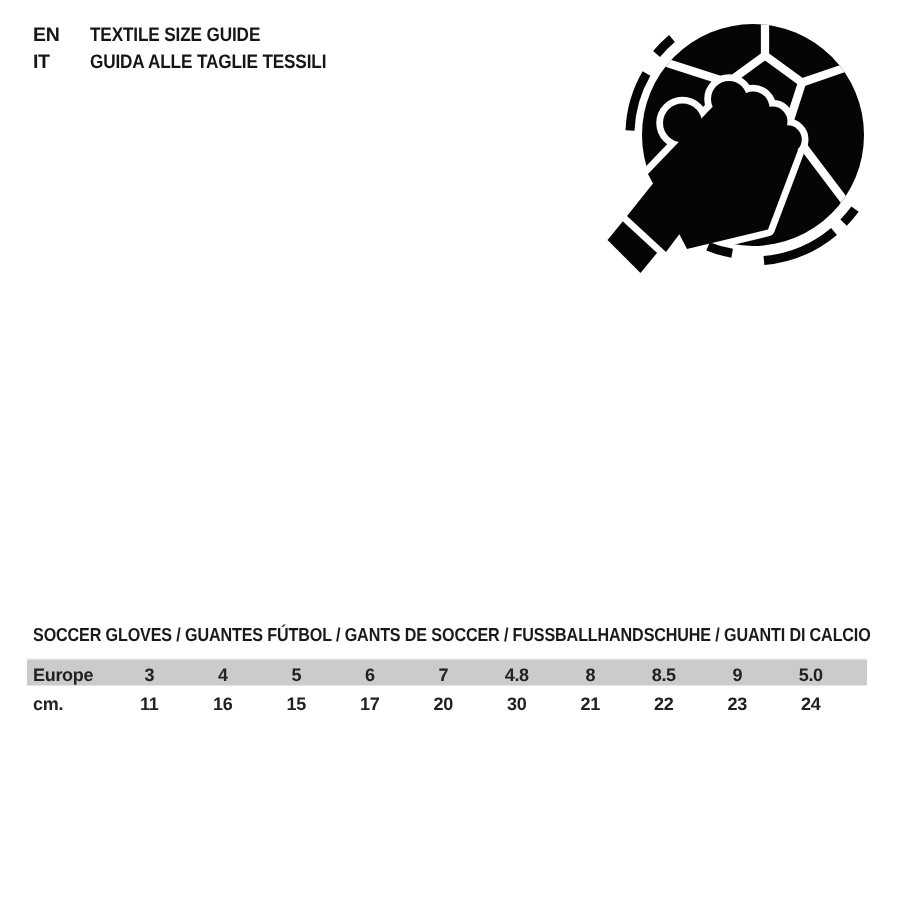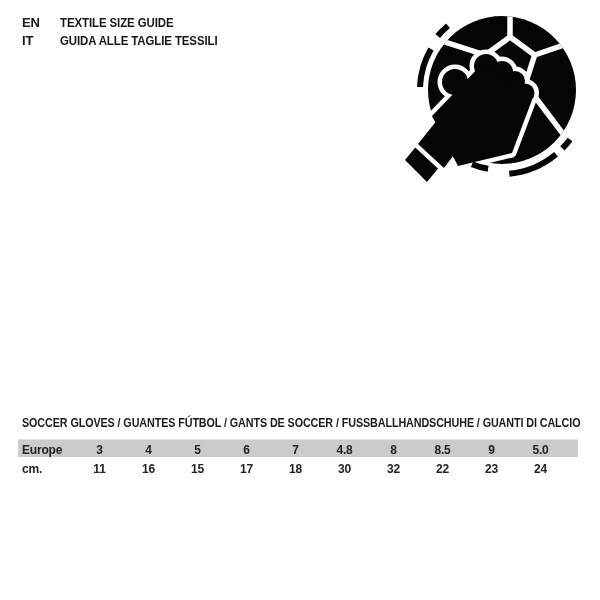--- a/index.html
+++ b/index.html
@@ -125,22 +125,22 @@
       <span class="sg-cell-val">8.5</span>
       <span class="sg-cell-val">9</span>
       <span class="sg-cell-val">5.0</span>
     </div>
     <div class="sg-row">
       <span class="sg-cell-label">cm.</span>
       <span class="sg-cell-val">11</span>
       <span class="sg-cell-val">16</span>
       <span class="sg-cell-val">15</span>
       <span class="sg-cell-val">17</span>
-      <span class="sg-cell-val">18</span>
+      <span class="sg-cell-val">20</span>
       <span class="sg-cell-val">30</span>
-      <span class="sg-cell-val">32</span>
+      <span class="sg-cell-val">21</span>
       <span class="sg-cell-val">22</span>
       <span class="sg-cell-val">23</span>
       <span class="sg-cell-val">24</span>
     </div>
   </div>
 
 </div>
 
 </body></html>

